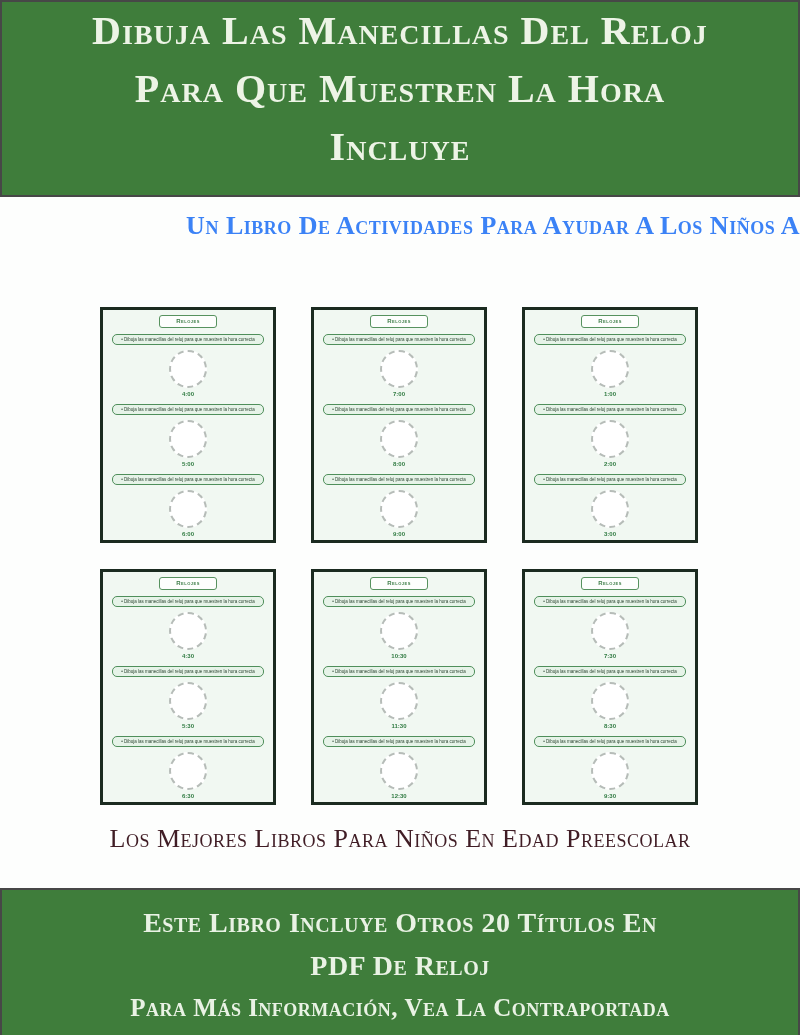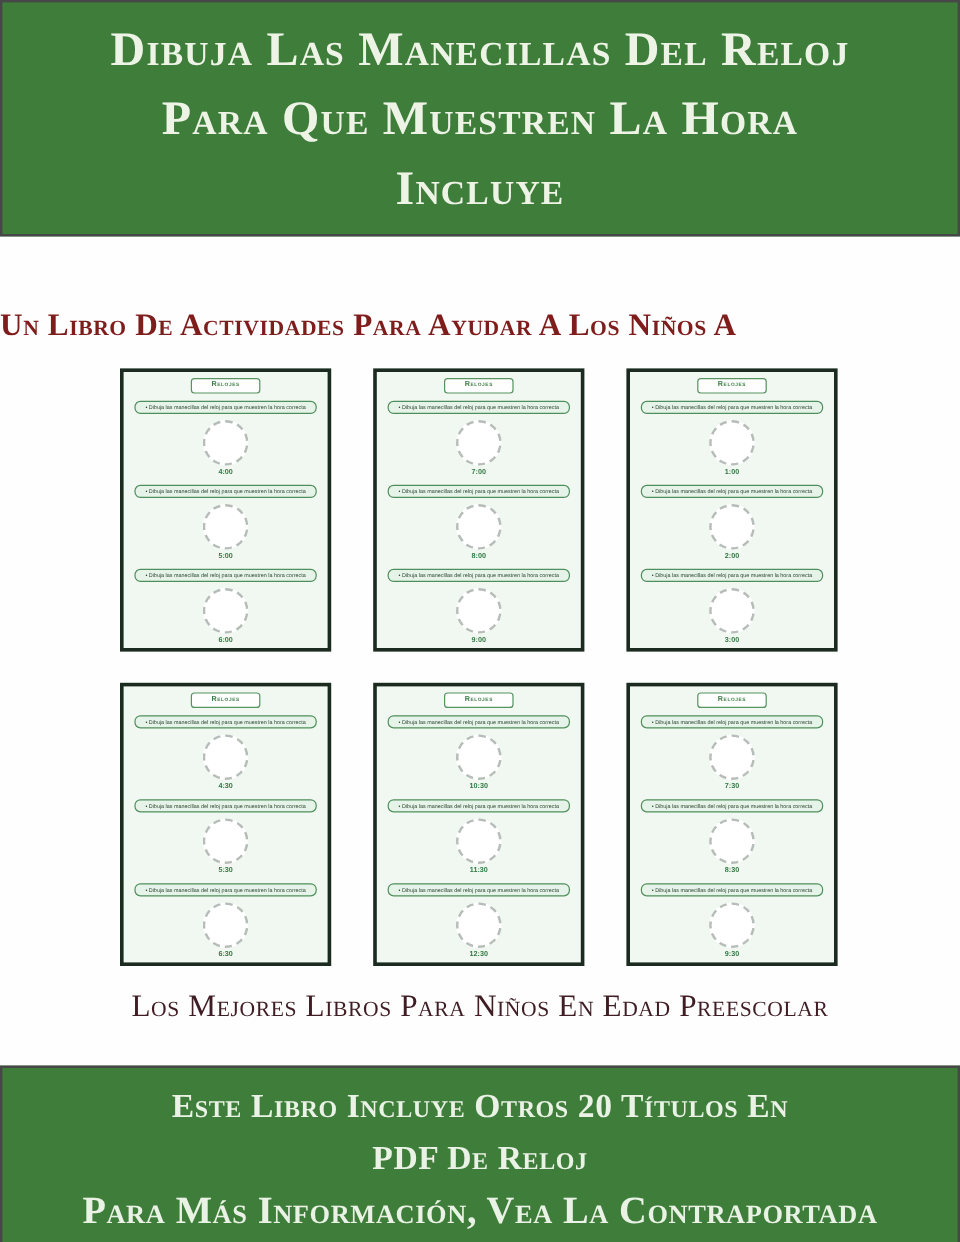--- a/index.html
+++ b/index.html
@@ -4,32 +4,32 @@
 <style>
   html,body { margin:0; padding:0; background:#ffffff; }
   .cover {
     position:relative; width:800px; height:1035px; background:#fdfefd;
     font-family:"Liberation Serif", serif; overflow:hidden;
   }
   
   .header-band {
     position:absolute; top:0; left:0; width:796px; height:193px;
     background:#3f7d3b; border:2px solid #474747;
-    display:flex; flex-direction:column; justify-content:center;
+    display:flex; flex-direction:column; justify-content:flex-start;
     text-align:center; color:#edf4e6;
   }
   .title-line {
     font-variant:small-caps; font-weight:bold; font-size:40px;
     line-height:58px; letter-spacing:1px;
   }
   
   .subtitle {
     position:absolute; top:207px; left:0; width:100%;
-    text-align:left; color:#7f1d1d; font-variant:small-caps;
-    font-weight:bold; font-size:26px; line-height:37px; letter-spacing:0.5px;margin-top:45px;
+    text-align:right; color:#3b82f6; font-variant:small-caps;
+    font-weight:bold; font-size:26px; line-height:37px; letter-spacing:0.5px;
   }
   
   .grid {
     position:absolute; left:100px; top:307px;
     display:grid; grid-template-columns:repeat(3,176px);
     column-gap:35px; row-gap:26px;
   }
   .page {
     width:176px; height:236px; box-sizing:border-box;
     border:3px solid #1b2b20; background:#f1f8f2;
@@ -68,21 +68,21 @@
     position:absolute; left:0; top:888px; width:796px; height:145px;
     background:#3f7d3b; border:2px solid #474747;
     text-align:center; color:#e9f2e4;
   }
   .footer-line-main {
     font-variant:small-caps; font-weight:bold; font-size:28px;
     line-height:43px; letter-spacing:0.5px;
   }
   .footer-line-main.first { margin-top:11px; }
   .footer-line-small {
-    font-variant:small-caps; font-weight:bold; font-size:32px;
+    font-variant:small-caps; font-weight:bold; font-size:25px;
     line-height:30px; margin-top:6px; letter-spacing:0.5px;font-family:Liberation Serif, serif;
   }
 </style>
 </head>
 <body>
 
 <div class="cover">
 
   <div class="header-band">
     <div class="title-line">Dibuja Las Manecillas Del Reloj</div>

